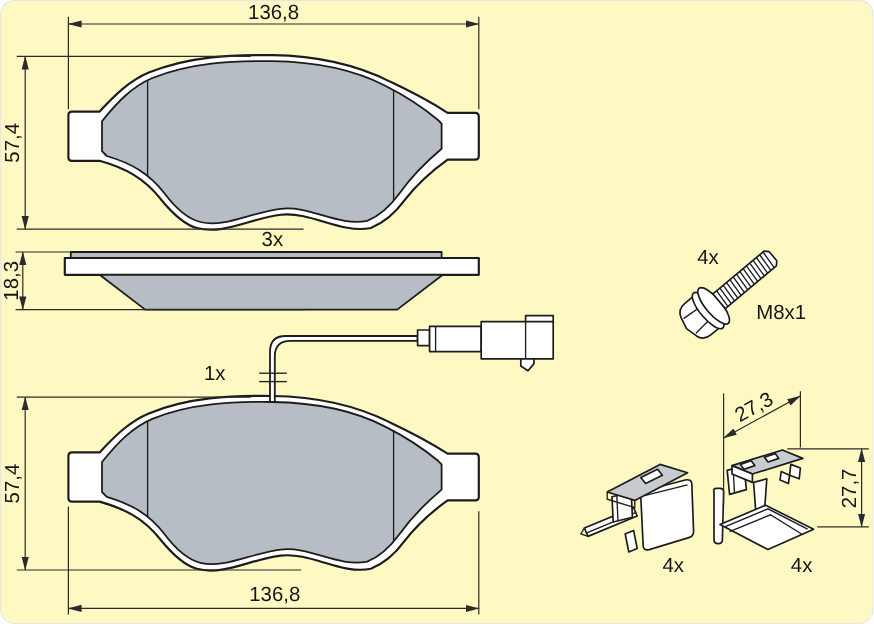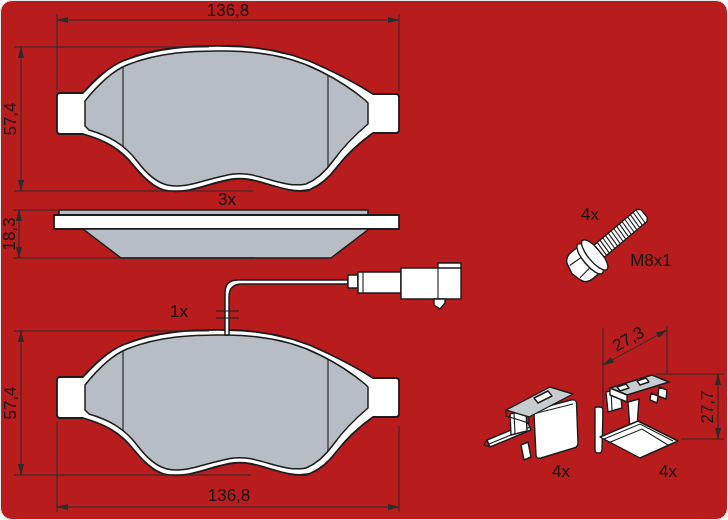--- a/index.html
+++ b/index.html
@@ -1,16 +1,16 @@
 <!DOCTYPE html>
 <html><head>
 <meta charset="utf-8">
 <style>
   html,body{margin:0;padding:0;background:#fff;}
-  .stage{position:relative;width:728px;height:520px;background:#b91c1c;
+  .stage{position:relative;width:728px;height:520px;background:#fef9c3;
          border:1px solid #e7e7e7;border-radius:12px;box-sizing:border-box;overflow:hidden;}
   svg{display:block;}
   text{font-family:"Liberation Sans","DejaVu Sans",sans-serif;font-size:17px;fill:#151515;}
   .ol{fill:#ffffff;stroke:#1c1c1c;stroke-width:1.8;stroke-linejoin:round;}
   .pad{fill:#b6bdc4;stroke:#1c1c1c;stroke-width:1.5;stroke-linejoin:round;}
   .metal{fill:#c7ccd1;stroke:#1c1c1c;stroke-width:1.4;stroke-linejoin:round;}
   .white{fill:#ffffff;stroke:#1c1c1c;stroke-width:1.4;stroke-linejoin:round;}
   .thin{fill:none;stroke:#1c1c1c;stroke-width:1.1;}
   .ext{fill:none;stroke:#2b2b2b;stroke-width:1;}
   .dim{fill:none;stroke:#2b2b2b;stroke-width:1;

